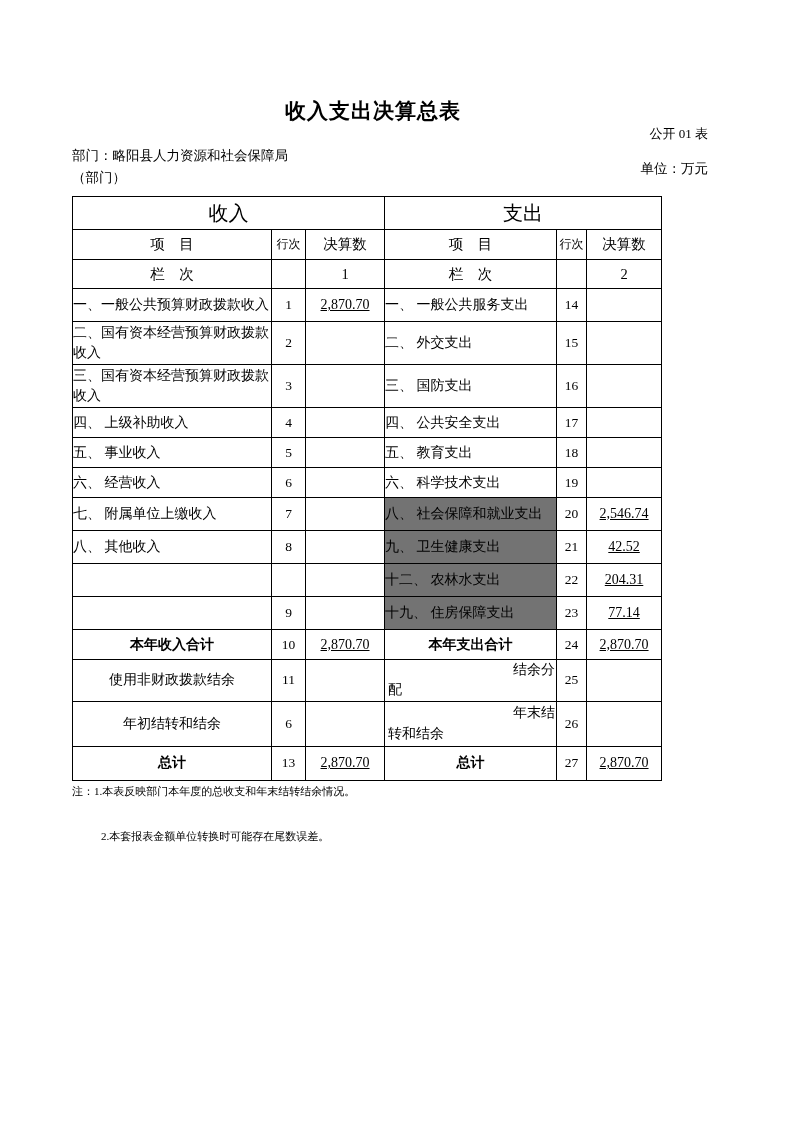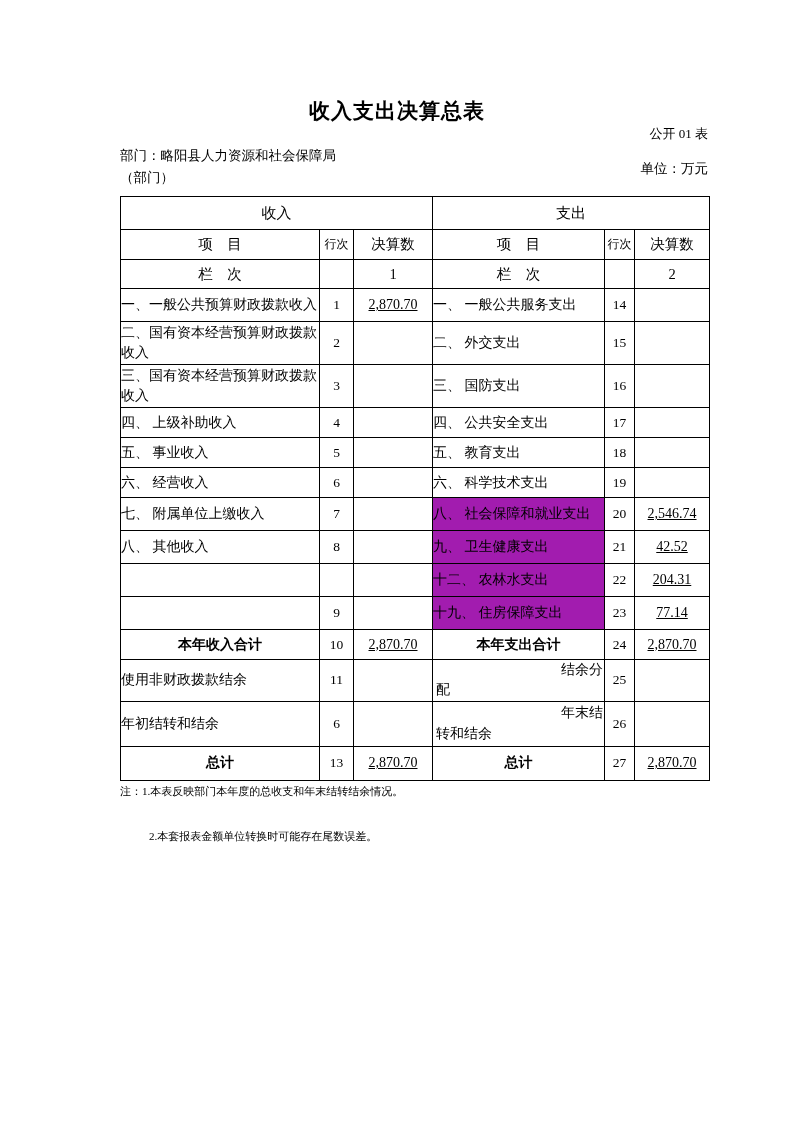--- a/index.html
+++ b/index.html
@@ -2,43 +2,43 @@
 <html><head>
 <meta charset="utf-8">
 <style>
   * { box-sizing: border-box; }
   html,body { margin:0; padding:0; }
   body {
     width:793px; height:1122px; background:#ffffff; color:#000;
     font-family:"Liberation Serif","DejaVu Serif",serif;
     overflow:hidden;
   }
-  .sheet { padding:97px 85px 0 120px; }
+  .sheet { padding:97px 85px 0 72px; }
   .title {
     font-size:21px; font-weight:bold; text-align:center;
     margin:0 -85px 0 -119px; letter-spacing:1px; line-height:28px;
   }
   .code { text-align:right; font-size:13px; margin-top:0; line-height:17px; }
   .meta { display:flex; justify-content:space-between; margin-top:3px; font-size:13.5px; }
   .dept { width:218px; line-height:1.6; }
   .unit { align-self:center; padding-top:4px; }
   table.main {
     border-collapse:collapse; table-layout:fixed; width:589px;
     margin-top:8px; font-size:14px;
   }
   table.main td { border:1px solid #000; padding:0; overflow:hidden; vertical-align:middle; }
-  .sec  { text-align:center; font-size:15px; }
+  .sec  { text-align:center; font-size:20px; }
   .hcell{ text-align:center; font-size:14.5px; }
   .hno  { text-align:center; font-size:12px; }
   .lab  { text-align:left; padding:1px 3px; line-height:1.45; }
   .no   { text-align:center; font-size:13.5px; }
   .amt  { text-align:center; padding-right:2px;text-decoration:underline; }
   .ctr  { text-align:center; font-weight:bold; }
-  .rgt  { text-align:left; padding-right:1px; }
-  .shade{ background:#a21caf;margin-top:30px; }
+  .rgt  { text-align:center; padding-right:1px; }
+  .shade{ background:#737373;margin-top:30px; }
   .l1 { display:block; text-align:right; padding-right:1px; }
   .l2 { display:block; text-align:left; padding-left:3px; }
   .notes { font-size:11px; line-height:20px; }
   .note2 { margin-top:25px; padding-left:29px; }
 </style>
 </head>
 <body>
 
 <div class="sheet">
 

